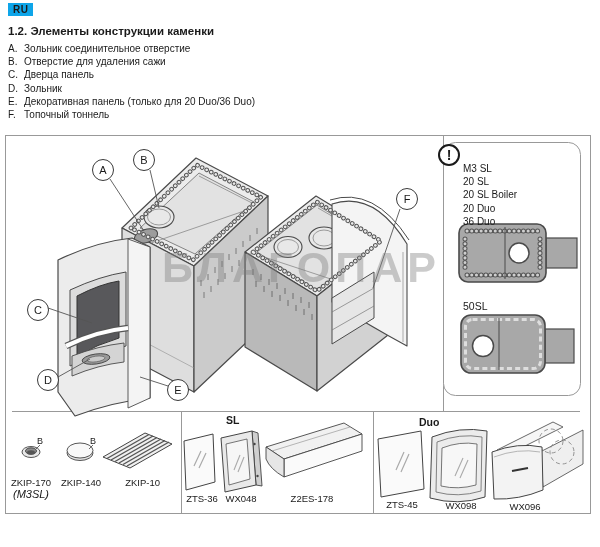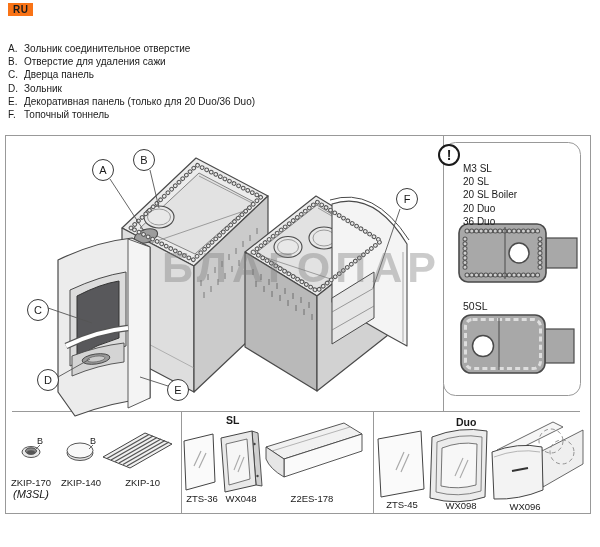--- a/index.html
+++ b/index.html
@@ -1,21 +1,21 @@
 <!DOCTYPE html>
 <html><head>
 <meta charset="utf-8">
 <style>
   html,body{margin:0;padding:0;background:#fff;}
   .page{
     position:relative;width:600px;height:547px;background:#ffffff;overflow:hidden;
     font-family:"Liberation Sans",sans-serif;color:#1a1a1a;
   }
   .abs{position:absolute;}
-  .ru-badge{left:8px;top:3px;background:#f97316;font-size:10px;font-weight:bold;
+  .ru-badge{left:8px;top:3px;background:#0ea5e9;font-size:10px;font-weight:bold;
     padding:1px 5px;letter-spacing:.5px;z-index:4;}
   .heading{left:8px;top:25px;font-size:11.5px;font-weight:bold;z-index:4;white-space:nowrap;}
   .legend{left:8px;top:42px;z-index:4;}
   .legend-row{display:flex;font-size:10px;line-height:13.2px;white-space:nowrap;}
   .legend-key{width:16px;flex:0 0 16px;}
   .art{left:0;top:0;z-index:1;}
   .watermark{left:162px;top:243px;font-size:43px;font-weight:bold;letter-spacing:5px;
     color:rgba(125,125,125,.40);z-index:2;white-space:nowrap;pointer-events:none;}
   .callout{width:22px;height:22px;border:1.2px solid #3a3a3a;border-radius:50%;
     background:#fff;display:flex;align-items:center;justify-content:center;
@@ -31,20 +31,21 @@
   .b-tag{font-size:9px;z-index:4;}
   .caption{left:4px;top:519px;display:flex;gap:22px;font-size:9.5px;font-weight:bold;
     font-style:italic;z-index:4;white-space:nowrap;}
 </style>
 </head>
 <body>
 
 <div class="page">
 
   <div class="abs ru-badge">RU</div>
+  <div class="abs heading">1.2. Элементы конструкции каменки</div>
 
   <div class="abs legend">
     <div class="legend-row">
         <span class="legend-key">A.</span>
         <span>Зольник соединительное отверстие</span>
       </div>
     <div class="legend-row">
         <span class="legend-key">B.</span>
         <span>Отверстие для удаления сажи</span>
       </div>
@@ -231,19 +232,19 @@
   <div class="abs part-label" style="left:4px;top:477px;width:54px;">ZKIP-170</div>
   <div class="abs part-sub" style="left:4px;top:488px;width:54px;">(M3SL)</div>
   <div class="abs part-label" style="left:56px;top:477px;width:50px;">ZKIP-140</div>
   <div class="abs part-label" style="left:108px;top:477px;width:52px;text-align:right;">ZKIP-10</div>
 
   <div class="abs sec-title" style="left:186px;top:414px;">SL</div>
   <div class="abs part-label" style="left:182px;top:493px;width:40px;">ZTS-36</div>
   <div class="abs part-label" style="left:220px;top:493px;width:42px;">WX048</div>
   <div class="abs part-label" style="left:284px;top:493px;width:56px;">Z2ES-178</div>
 
-  <div class="abs sec-title" style="left:379px;top:416px;margin-left:37px;">Duo</div>
+  <div class="abs sec-title" style="left:379px;top:416px;">Duo</div>
   <div class="abs part-label" style="left:381px;top:499px;width:42px;">ZTS-45</div>
   <div class="abs part-label" style="left:440px;top:500px;width:42px;">WX098</div>
   <div class="abs part-label" style="left:504px;top:501px;width:42px;">WX096</div>
 
 
 </div>
 
 </body></html>

